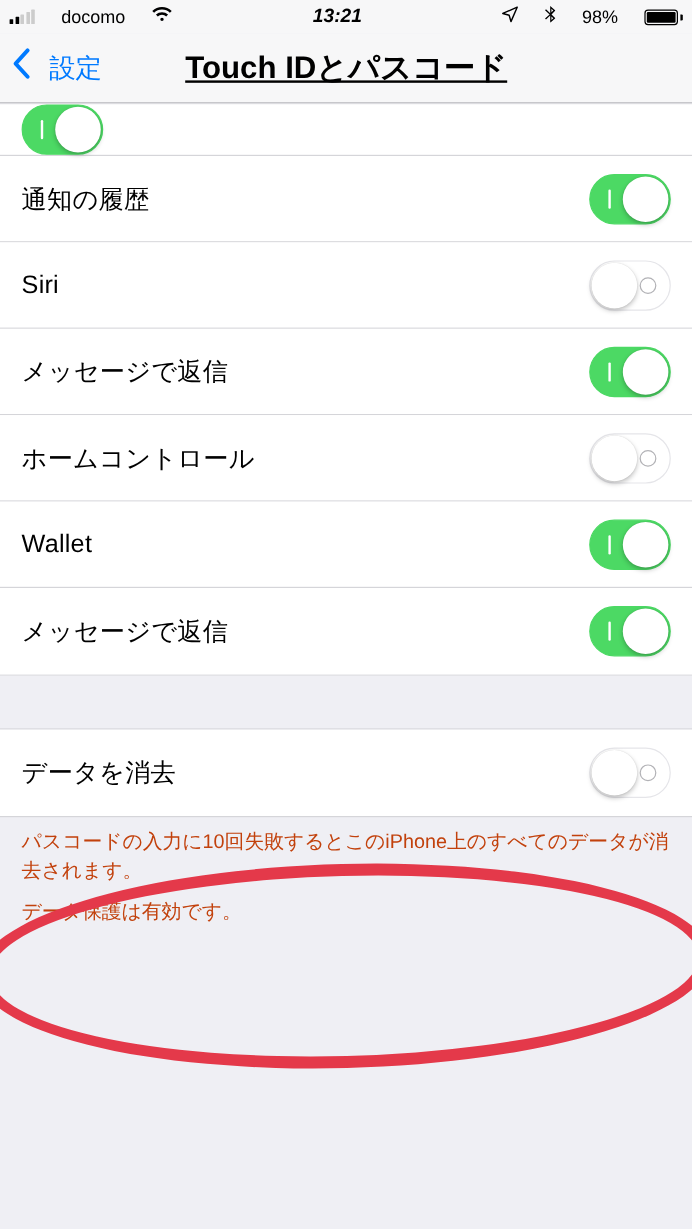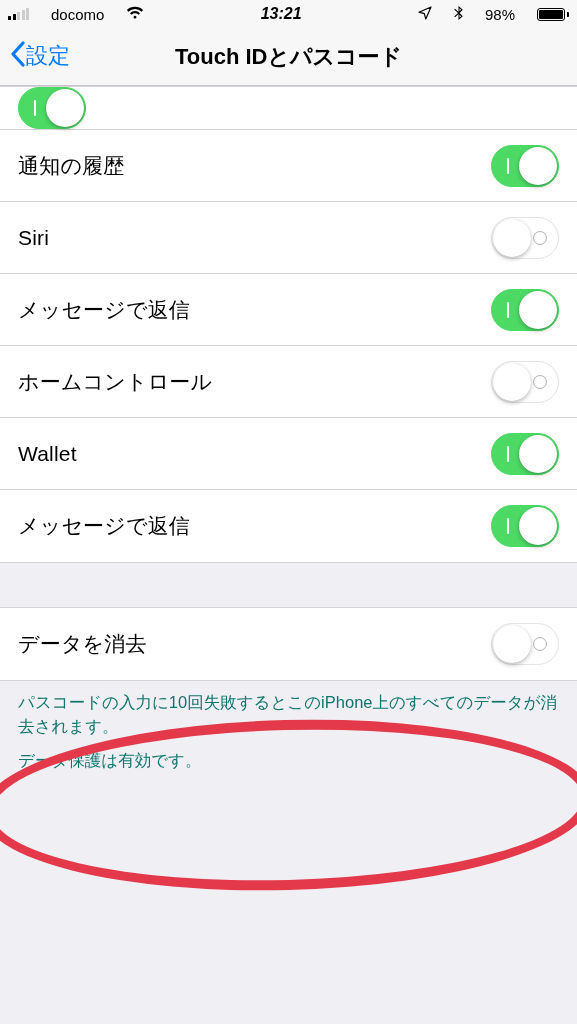--- a/index.html
+++ b/index.html
@@ -43,30 +43,32 @@
   .nav-bar {
     height: 58px;
     background: #f7f7f8;
     border-bottom: 1px solid #c7c7cb;
     display: flex;
     align-items: center;
     position: relative;
     padding: 0 6px;
   }
   .back-button {
-    display: flex; gap: 0;
+    display: flex; align-items: center; gap: 15px;
     color: #007aff; font-size: 22px;
     background: none; border: none; padding: 4px 4px;
     cursor: pointer;
+    font-family: Liberation Mono, monospace;
   }
   .back-chevron svg { width: 16px; height: 26px; }
   .nav-title {
     position: absolute; left: 0; right: 0; text-align: center;
-    font-size: 22px; font-weight: 700; color: #000;
+    font-size: 26px; font-weight: 700; color: #000;
     pointer-events: none;
+    text-decoration: underline;
   }
 
   
   .list-group {
     background: #fff;
     border-top: 1px solid #d5d5d9;
     border-bottom: 1px solid #d5d5d9;
   }
   .list-row {
     display: flex; align-items: center; justify-content: space-between;
@@ -118,21 +120,21 @@
     width: 2px; height: 16px;
     background: #fff; border-radius: 1px;
     transform: translateY(-50%);
   }
 
   .group-gap { height: 44px; }
 
   .footer-text {
     padding: 10px 18px 6px 18px;
     font-size: 16.5px;
-    color: #0f766e;
+    color: #c2410c;
     line-height: 1.45;
   }
 
   
   .annotation-oval {
     position: absolute;
     border: 10px solid #e4394a;
     border-radius: 50%;
     pointer-events: none;
     z-index: 50;

